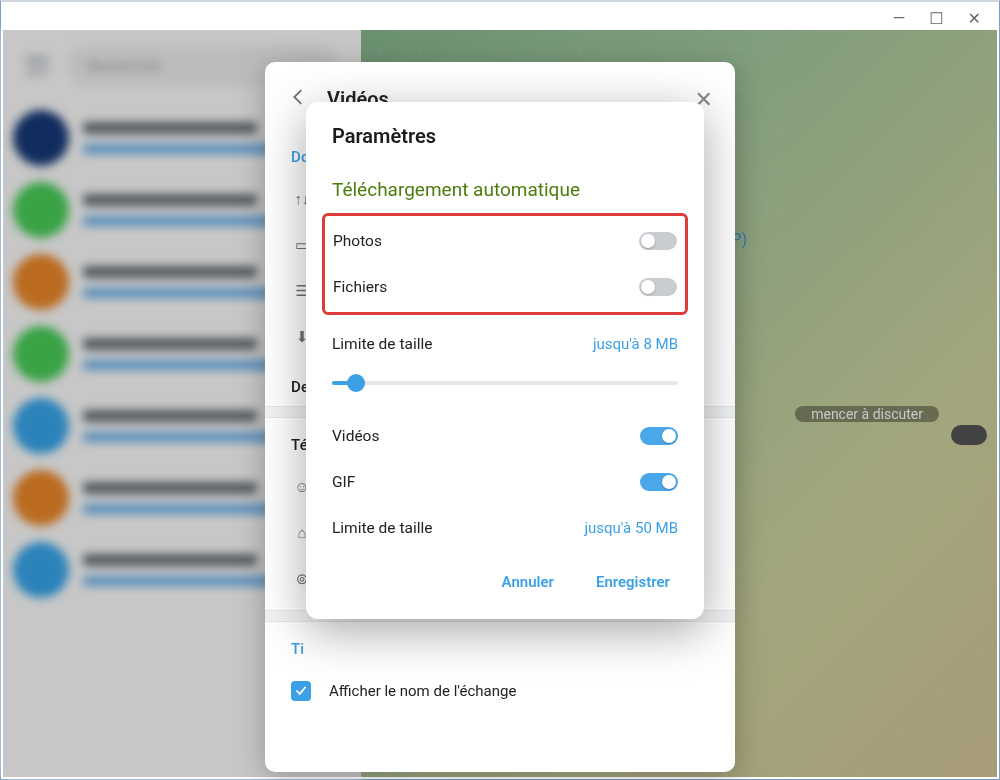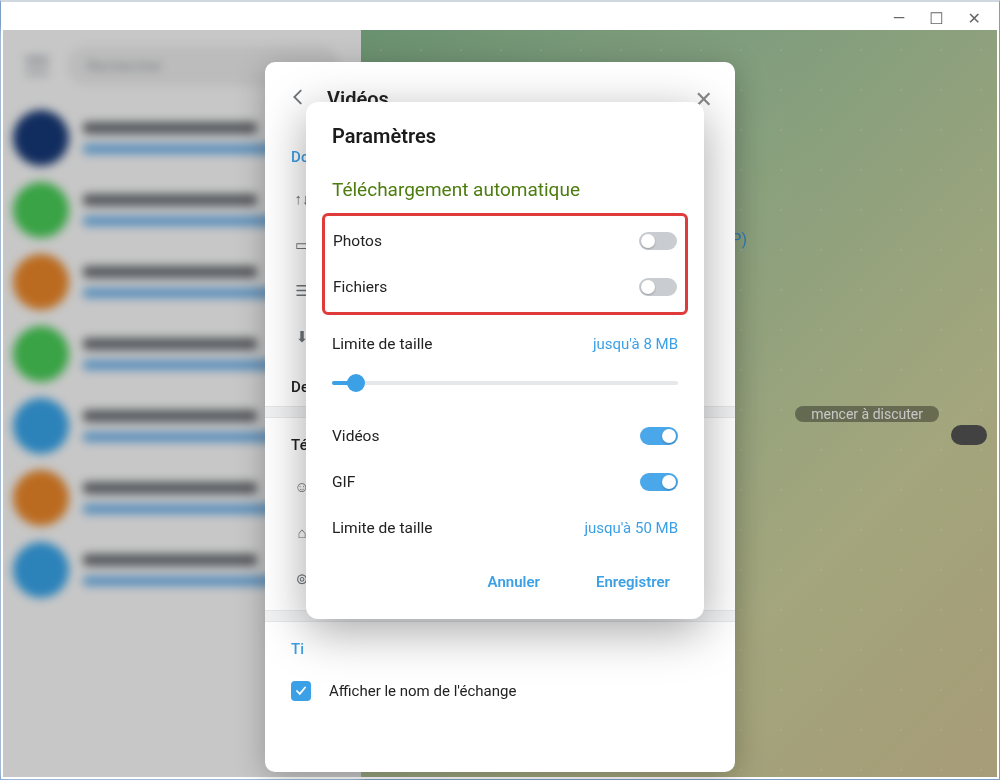--- a/index.html
+++ b/index.html
@@ -78,21 +78,21 @@
   .toggle.off::after { content:""; position:absolute; left:2px; top:2px; width:14px; height:14px; border-radius:50%; background:#fff; box-shadow:0 1px 2px rgba(0,0,0,.25); }
   .toggle.on { background: #4aa7ea; }
   .toggle.on::after { content:""; position:absolute; right:2px; top:2px; width:14px; height:14px; border-radius:50%; background:#fff; box-shadow:0 1px 2px rgba(0,0,0,.25); }
 
   
   .slider { position: relative; height: 28px; margin: 2px 0 16px 0; }
   .slider .track { position:absolute; left:0; right:0; top:12px; height:4px; background:#e5e7ea; border-radius:2px; }
   .slider .fill  { position:absolute; left:0; top:12px; height:4px; background:#3ba0e6; border-radius:2px; }
   .slider .thumb { position:absolute; top:5px; width:18px; height:18px; border-radius:50%; background:#3ba0e6; transform:translateX(-50%); }
 
-  .mfooter { display:flex; justify-content:flex-end; gap:24px; padding: 14px 18px 18px; }
+  .mfooter { display:flex; justify-content:flex-end; gap:10px; padding: 14px 18px 18px; }
   .mfooter button { border:none; background:transparent; color:#3ba0e6; font-size:15px; font-weight:600; padding:10px 16px; border-radius:6px; cursor:default; }
 
 </style>
 </head>
 <body>
 
 <div class="window">
 
   <div class="titlebar">
     <span>—</span>

